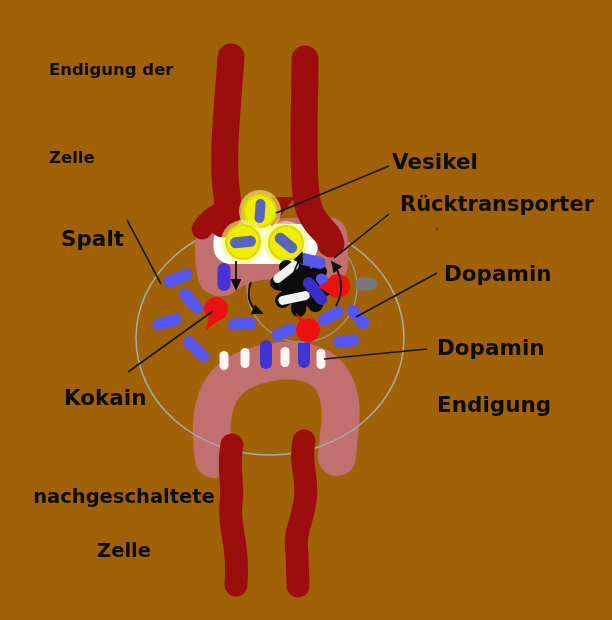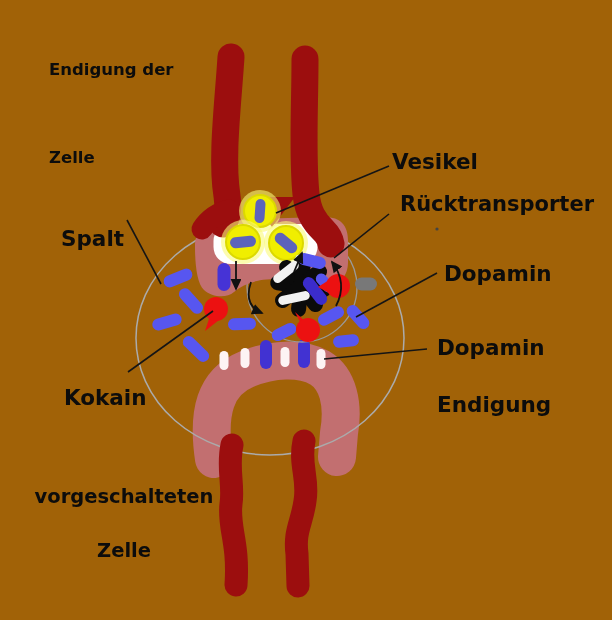--- a/index.html
+++ b/index.html
@@ -142,16 +142,16 @@
 
 <div class="lbl" style="left:400px;top:192px;font-size:21px;">Rücktransporter</div>
 
 <div class="lbl lbl-big" style="left:444px;top:260px;">Dopamin</div>
 
 <div class="lbl lbl-big" style="left:437px;top:334px;"><span>Dopamin</span><br>
 <span>Endigung</span></div>
 
 <div class="lbl lbl-big" style="left:64px;top:371px;margin-top:13px;">Kokain</div>
 
-<div class="lbl lbl-center" style="left:28px;top:483px;width:192px;font-size:19.5px;line-height:27px;"><span>vorgeschalteten</span><br>
+<div class="lbl lbl-center" style="left:28px;top:483px;width:192px;font-size:19.5px;line-height:27px;"><span>nachgeschaltete</span><br>
 <span>Zelle</span></div>
 
 </div>
 
 </body></html>

